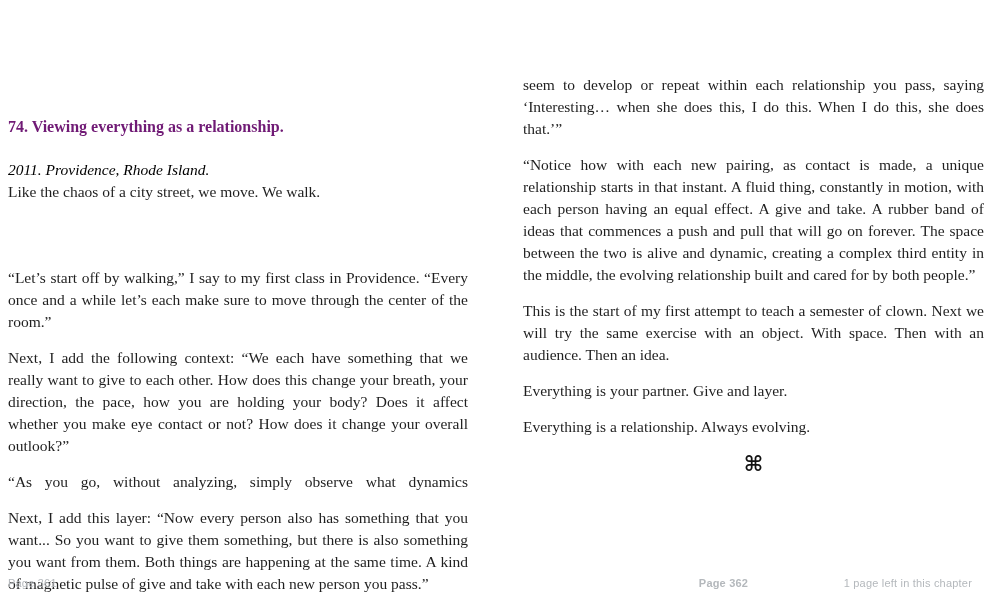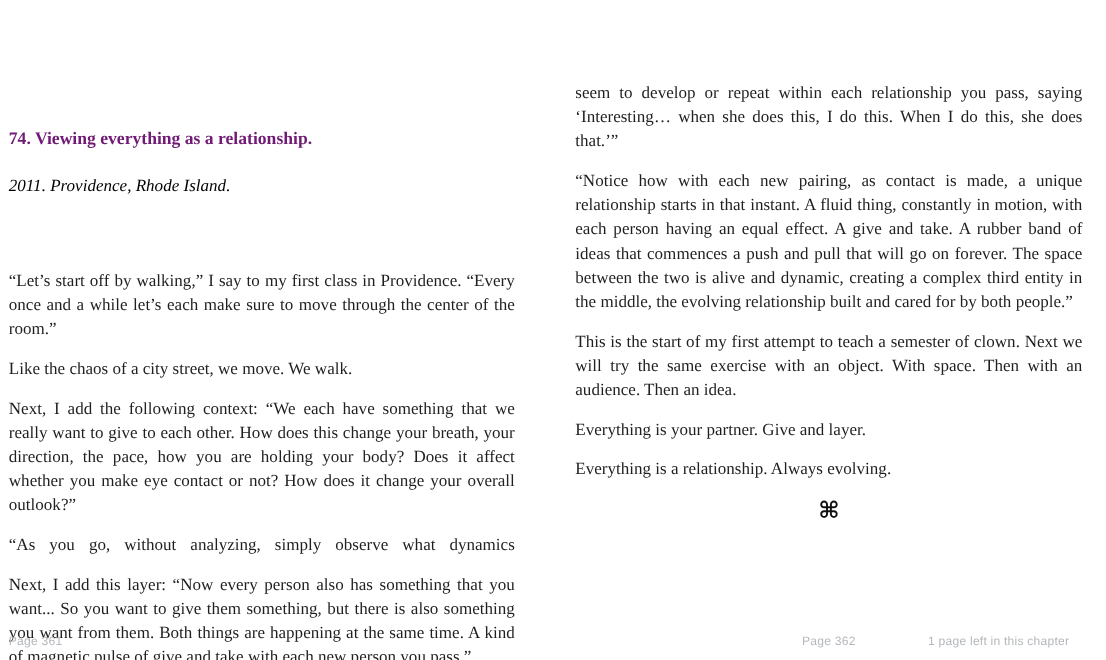--- a/index.html
+++ b/index.html
@@ -59,33 +59,33 @@
 
   .footer-label {
     position: absolute;
     top: 577px;
     font-family: "Liberation Sans", sans-serif;
     font-size: 11px;
     color: #b4b8bc;
     letter-spacing: 0.2px;
   }
   .footer-label.page-left  { left: 8px;   width: 460px; text-align: left; }
-  .footer-label.page-right { left: 523px; width: 461px; text-align: center; }
+  .footer-label.page-right { left: 493px; width: 461px; text-align: center; font-weight: bold; }
   .footer-label.progress   { right: 33px; text-align: right; }
 </style>
 </head>
 <body>
 
 <div class="spread">
 
   <div class="page-text left">
     <h1 class="chapter-heading">74. Viewing everything as a relationship.</h1>
     <div class="chapter-dateline">2011. Providence, Rhode Island.</div>
+    <p class="para">Like the chaos of a city street, we move. We walk.</p>
     <p class="para first-body">“Let’s start off by walking,” I say to my first class in Providence. “Every once and a while let’s each make sure to move through the center of the room.”</p>
-    <p class="para">Like the chaos of a city street, we move. We walk.</p>
     <p class="para">Next, I add the following context: “We each have something that we really want to give to each other. How does this change your breath, your direction, the pace, how you are holding your body? Does it affect whether you make eye contact or not? How does it change your overall outlook?”</p>
     <p class="para justify-all">“As you go, without analyzing, simply observe what dynamics</p>
     <p class="para">Next, I add this layer: “Now every person also has something that you want... So you want to give them something, but there is also something you want from them. Both things are happening at the same time. A kind of magnetic pulse of give and take with each new person you pass.”</p>
   </div>
 
   <div class="page-text right">
     <p class="para">seem to develop or repeat within each relationship you pass, saying ‘Interesting… when she does this, I do this. When I do this, she does that.’”</p>
     <p class="para">“Notice how with each new pairing, as contact is made, a unique relationship starts in that instant. A fluid thing, constantly in motion, with each person having an equal effect. A give and take. A rubber band of ideas that commences a push and pull that will go on forever. The space between the two is alive and dynamic, creating a complex third entity in the middle, the evolving relationship built and cared for by both people.”</p>
     <p class="para">This is the start of my first attempt to teach a semester of clown. Next we will try the same exercise with an object. With space. Then with an audience. Then an idea.</p>
     <p class="para">Everything is your partner. Give and layer.</p>

